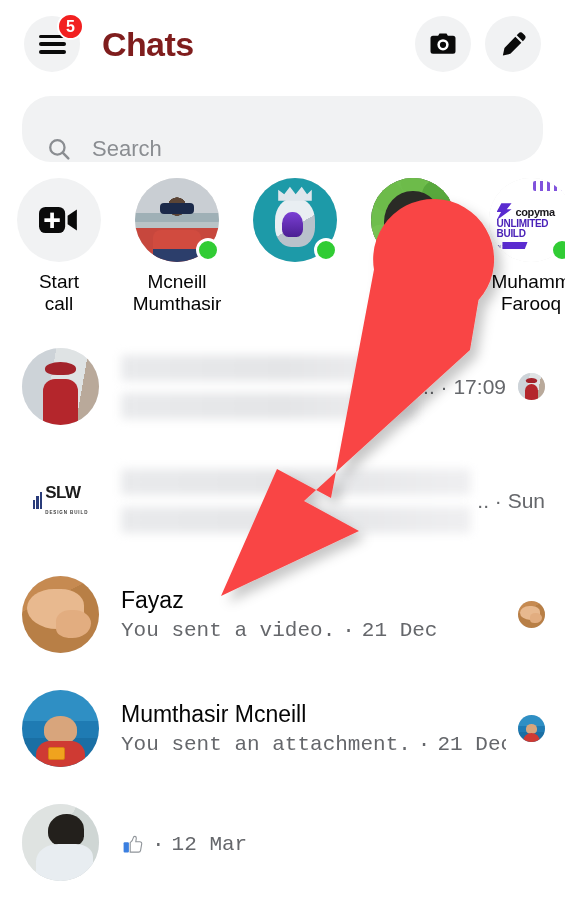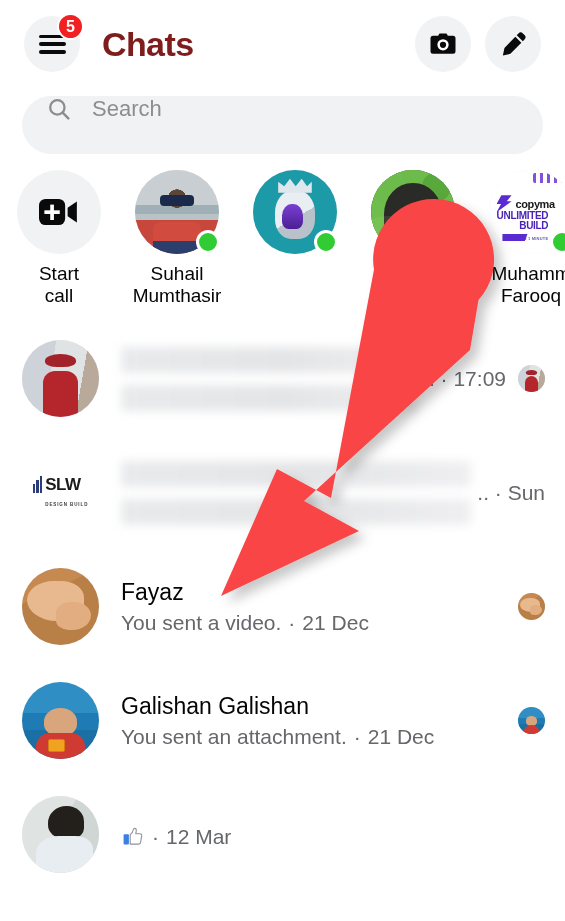--- a/index.html
+++ b/index.html
@@ -98,25 +98,25 @@
     display: flex;
     gap: 14px;
     flex: 0 0 auto;
   }
 
   
   .search-wrap {
     padding: 8px 22px 0 22px;
   }
   .search-bar {
-    height: 58px;
+    height: 66px;
     border-radius: 29px;
     background: #f1f2f3;
     display: flex;
-    align-items: flex-start;
+    align-items: flex-end;
     padding: 0 24px;
     cursor: text;
   }
   .search-icon { flex: 0 0 auto; display:flex; }
   .search-text {
     margin-left: 20px;
     font-size: 22px;
     color: #8a8d91;
   }
 
@@ -245,21 +245,20 @@
   }
   .copy-mark{
     width:15px; height:17px; background:#5a2bd0;
     clip-path: polygon(32% 0,100% 0,68% 36%,100% 36%,0 100%,30% 52%,0 52%);
   }
   .copy-word{ font-size:11px; font-weight:bold; color:#17161a; letter-spacing:-.4px; }
   .copy-unl{
     position:absolute; left:9%; top:49%;
     font-size:10px; font-weight:bold; color:#4a22b8; line-height:1.02;
     letter-spacing:-.3px;
-    text-align:right;
   }
   .copy-sub{ font-size:4px; color:#6a5fb0; letter-spacing:.2px; }
   .copy-tag{
     position:absolute; left:16%; top:76%; width:30%; height:9%;
     background:#5a2bd0;
     clip-path: polygon(0 0,100% 0,88% 100%,0 100%);
   }
 
   
   .chat-list { padding-top: 6px; }
@@ -299,20 +298,21 @@
   .chat-snippet {
     margin-top: 4px;
     font-size: 21px;
     color: #65676b;
     line-height: 1.2;
     white-space: nowrap;
     overflow: hidden;
     display: flex;
     align-items: center;
     gap: 7px;
+    font-family: Liberation Mono, monospace;
   }
   .chat-right {
     flex: 0 0 auto;
     margin-left: 12px;
     display: flex;
     align-items: center;
   }
   .receipt {
     width: 27px;
     height: 27px;
@@ -392,21 +392,21 @@
   }
   .art-suhail::after{
     content:""; position:absolute; left:18%; top:52%; width:74%; height:56%;
     background:#e8edf1; border-radius:40% 30% 0 0;
   }
 
   .slw-logo {
     position:absolute; inset:0; display:flex; align-items:center; justify-content:center;
     background:#ffffff;
   }
-  .slw-inner { display:flex; align-items:flex-start; gap:3px; }
+  .slw-inner { display:flex; align-items:center; gap:3px; }
   .slw-bars { display:flex; gap:1.5px; align-items:flex-end; height:17px; }
   .slw-bars b { display:block; width:2.2px; background:#2a3c7a; }
   .slw-bars b:nth-child(1){ height:9px; }
   .slw-bars b:nth-child(2){ height:13px; }
   .slw-bars b:nth-child(3){ height:17px; }
   .slw-txt { line-height:1; }
   .slw-main { font-size:17px; font-weight:bold; color:#1c1c1c; letter-spacing:-.5px; }
   .slw-sub { font-size:4.5px; font-weight:bold; color:#3a3a3a; letter-spacing:.9px; }
 
   .thumb {
@@ -490,21 +490,21 @@
 call</div>
     </div>
 
     <div class="active-item">
       <div class="av-wrap">
         <div class="av">
           <span class="art art-mohamed"></span>
         </div>
         <span class="dot"></span>
       </div>
-      <div class="active-name">Suhail
+      <div class="active-name">Mcneill
 Mumthasir</div>
     </div>
 
     <div class="active-item">
       <div class="av-wrap">
         <div class="av">
           <span class="art art-andrew"></span>
           <span class="crown"></span>
         </div>
         <span class="dot"></span>
@@ -606,21 +606,21 @@
         </span>
       </div>
     </div>
 
     <div class="chat-row">
       <div class="chat-av">
         <span class="art art-galishan"></span>
         <span class="flag-chip"></span>
       </div>
       <div class="chat-body">
-        <div class="chat-name">Galishan Galishan</div>
+        <div class="chat-name">Mumthasir Mcneill</div>
         <div class="chat-snippet">
           <span>You sent an attachment.</span>
           <span>·</span>
           <span>21 Dec</span>
         </div>
       </div>
       <div class="chat-right">
         <span class="receipt">
           <span class="art art-galishan"></span>
         </span>

